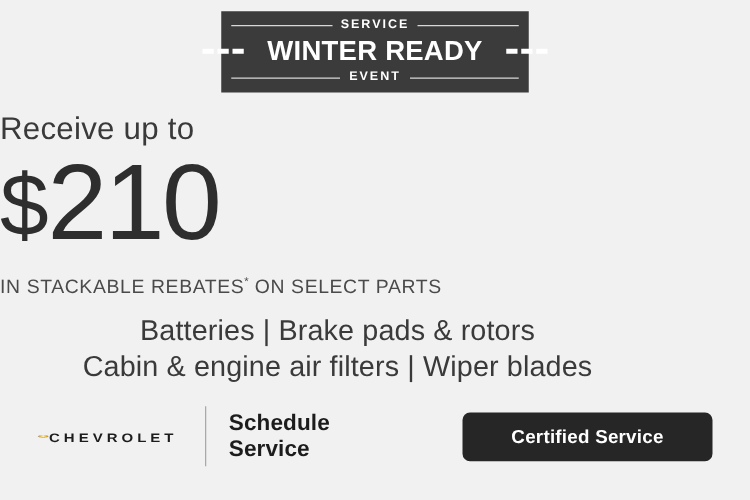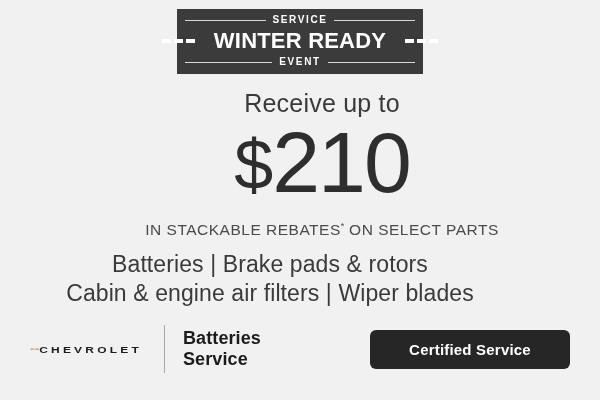--- a/index.html
+++ b/index.html
@@ -90,22 +90,21 @@
     line-height: 24px;
     white-space: nowrap;
   }
 
   
   .offer {
     position: absolute;
     top: 88px;
     left: 0;
     width: 548px;
-    text-align: center;
-    padding-left: 48px;
+    text-align: left;
   }
   .receive-line {
     color: #3a3a3a;
     font-size: 25px;
     font-weight: normal;
     line-height: 30px;
     letter-spacing: 0.2px;
   }
   .amount {
     color: #2e2e2e;
@@ -305,21 +304,21 @@
           <path d="M0 28 L34 8 L78 8 L78 2 L142 2 L142 8 L186 8 L220 28 L186 48 L142 48 L142 54 L78 54 L78 48 L34 48 Z" fill="url(#silverGrad)"></path>
 
           <path d="M14 28 L40 14 L84 14 L84 8 L136 8 L136 14 L180 14 L206 28 L180 42 L136 42 L136 48 L84 48 L84 42 L40 42 Z" fill="url(#goldGrad)"></path>
         </svg>
         <div class="chev-word">CHEVROLET</div>
       </div>
 
       <div class="brand-divider"></div>
 
       <div class="certified">
-        <div>Batteries</div>
+        <div>Schedule</div>
         <div>Service</div>
       </div>
 
     </div>
 
     <button class="cta" type="button">Certified Service</button>
 
   </div>
 
 </div>

